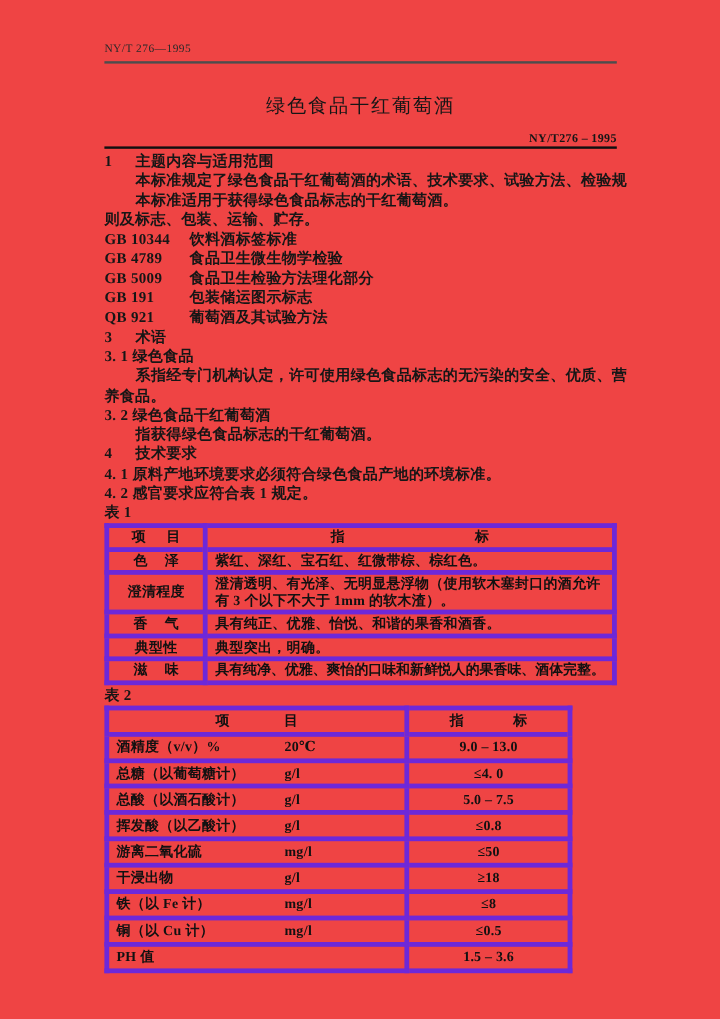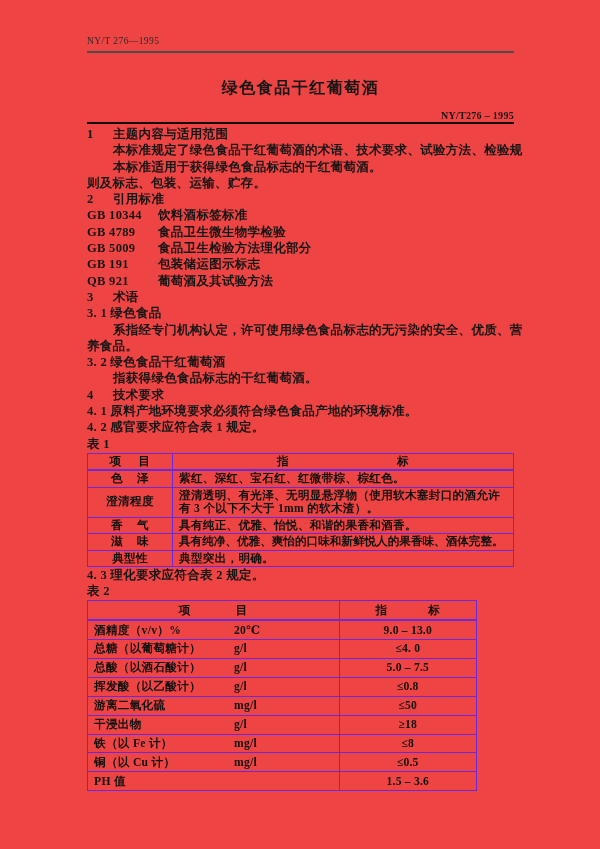--- a/index.html
+++ b/index.html
@@ -4,34 +4,34 @@
 <style>
   * { margin:0; padding:0; box-sizing:border-box; }
   html,body { background:#ffffff; }
   body { width:600px; height:849px; font-family:"Liberation Serif","DejaVu Serif","DejaVu Sans",serif; }
   .page { position:relative; width:600px; height:849px; background:#ef4444; overflow:hidden; color:#161616; }
   .content { position:absolute; left:87px; top:36px; width:427px; }
 
   .doc-ref { font-size:9.5px; font-weight:normal; letter-spacing:0.4px; color:#2a2a2a; }
   .header-rule { height:2px; background:#4d4d4d; margin-top:5px; }
 
-  .doc-title { text-align:center; font-size:16px; font-weight:bold; letter-spacing:1.5px; margin-top:25px; }
+  .doc-title { text-align:center; font-size:16px; font-weight:normal; letter-spacing:1.5px; margin-top:25px; }
   .std-line { margin-top:11px; border-bottom:2.5px solid #101010; text-align:right; font-size:10px; font-weight:bold; letter-spacing:0.3px; padding-bottom:1px; }
 
   .body-block { margin-top:2px; font-size:12.5px; font-weight:bold; line-height:16.3px; letter-spacing:0.3px; }
   .ln { white-space:nowrap; }
   .ind { padding-left:26px; }
   .h-num { display:inline-block; width:26px; }
   .ref-row { display:flex; }
   .ref-code { width:71px; flex:0 0 71px; }
 
   .tbl-caption { text-align:left; font-size:12.5px; font-weight:bold; margin-top:1px; line-height:14px; }
 
   table { border-collapse:collapse; margin-top:2px; font-weight:bold; font-size:11.6px; letter-spacing:0.3px; color:#111; }
-  td { border:1px solid #6d28d9; padding:1px 6px; line-height:13.5px; vertical-align:middle; }
+  td { border:4px solid #6d28d9; padding:1px 6px; line-height:13.5px; vertical-align:middle; }
   tr.hdr td { border-bottom-width:2px; text-align:center; }
 
   .t1 { width:427px; }
   .t1 .c-item { width:85px; text-align:center; word-spacing:11px; }
   .t1 .h-item { word-spacing:14px; }
   .t1 .h-spec { word-spacing:105px; }
   .t1 .nw { white-space:nowrap; letter-spacing:0; }
 
   .t2 { width:390px; }
   .t2 td { padding-top:2.2px; padding-bottom:2.2px; }
@@ -54,21 +54,20 @@
 
     <div class="doc-title">绿色食品干红葡萄酒</div>
     <div class="std-line">NY/T276 – 1995</div>
 
     <div class="body-block">
       <div class="ln"><span class="h-num">1</span><span>主题内容与适用范围</span></div>
       <div class="ln ind">本标准规定了绿色食品干红葡萄酒的术语、技术要求、试验方法、检验规</div>
       <div class="ln ind">本标准适用于获得绿色食品标志的干红葡萄酒。</div>
       <div class="ln">则及标志、包装、运输、贮存。</div>
 
-      <div class="ln"><span class="h-num">2</span><span>引用标准</span></div>
       <div class="ref-row">
           <span class="ref-code">GB 10344</span>
           <span>饮料酒标签标准</span>
         </div>
       <div class="ref-row">
           <span class="ref-code">GB 4789</span>
           <span>食品卫生微生物学检验</span>
         </div>
       <div class="ref-row">
           <span class="ref-code">GB 5009</span>
@@ -107,31 +106,30 @@
         </tr>
         <tr>
           <td class="c-item">澄清程度</td>
           <td>澄清透明、有光泽、无明显悬浮物（使用软木塞封口的酒允许有 3 个以下不大于 1mm 的软木渣）。</td>
         </tr>
         <tr>
           <td class="c-item">香 气</td>
           <td>具有纯正、优雅、怡悦、和谐的果香和酒香。</td>
         </tr>
         <tr>
+          <td class="c-item">典型性</td>
+          <td>典型突出，明确。</td>
+        </tr>
+        <tr>
           <td class="c-item">滋 味</td>
           <td class="nw">具有纯净、优雅、爽怡的口味和新鲜悦人的果香味、酒体完整。</td>
         </tr>
-        <tr>
-          <td class="c-item">典型性</td>
-          <td>典型突出，明确。</td>
-        </tr>
       </tbody>
         </table>
 
-      <div class="ln">4. 3 理化要求应符合表 2 规定。</div>
 
       <div class="tbl-caption">表 2</div>
       <table class="t2">
         <tbody>
             <tr class="hdr">
           <td class="c-item h-item">项 目</td>
           <td class="c-spec h-spec">指 标</td>
         </tr>
         <tr>
           <td class="c-item">

